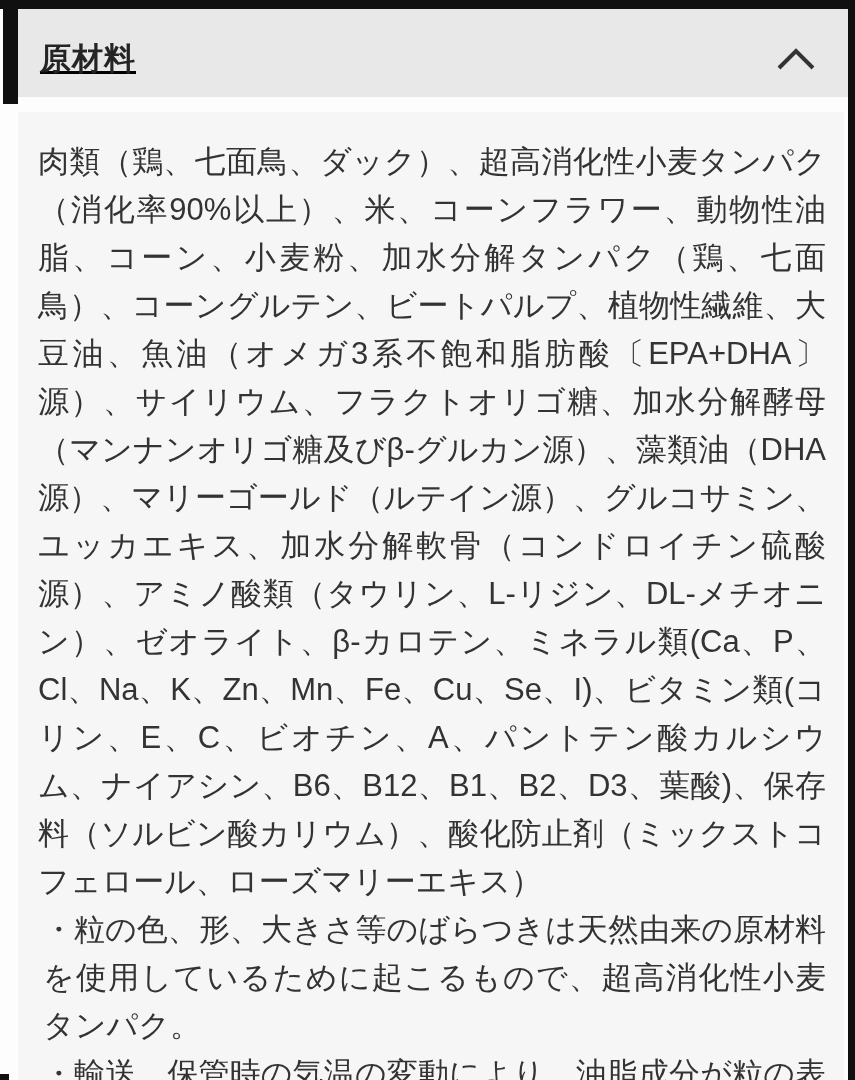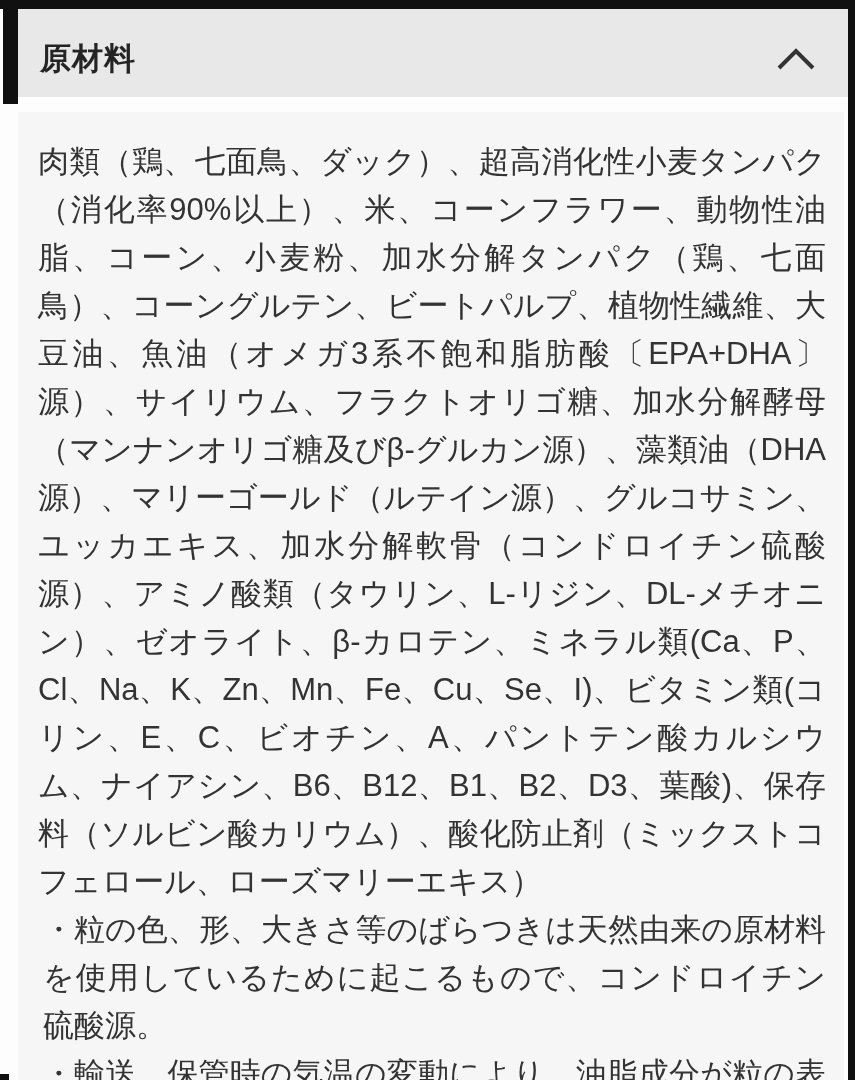--- a/index.html
+++ b/index.html
@@ -40,20 +40,21 @@
   .accordion-header {
     position: absolute; left: 18px; top: 9px;
     width: 830px; height: 88px;
     background: #e8e8e8;
     box-sizing: border-box;
     display: flex;
     align-items: center;
     justify-content: space-between;
     padding: 12px 30px 0 22px;
     cursor: pointer;
+    text-decoration: underline;
   }
   .accordion-title {
     margin: 0;
     font-size: 31px;
     font-weight: 700;
     color: #242424;
     letter-spacing: 1px;
   }
   .chevron {
     display: inline-flex;
@@ -100,18 +101,18 @@
     <h2 class="accordion-title">原材料</h2>
     <span class="chevron">
       <svg width="40" height="24" viewBox="0 0 40 24" aria-hidden="true">
         <polyline points="3,21 20,4 37,21" fill="none" stroke="#333333" stroke-width="4" stroke-linecap="butt" stroke-linejoin="miter"></polyline>
       </svg>
     </span>
   </div>
 
   <div class="accordion-body">
     <p class="ingredients-text">肉類（鶏、七面鳥、ダック）、超高消化性小麦タンパク（消化率90%以上）、米、コーンフラワー、動物性油脂、コーン、小麦粉、加水分解タンパク（鶏、七面鳥）、コーングルテン、ビートパルプ、植物性繊維、大豆油、魚油（オメガ3系不飽和脂肪酸〔EPA+DHA〕源）、サイリウム、フラクトオリゴ糖、加水分解酵母（マンナンオリゴ糖及びβ-グルカン源）、藻類油（DHA源）、マリーゴールド（ルテイン源）、グルコサミン、ユッカエキス、加水分解軟骨（コンドロイチン硫酸源）、アミノ酸類（タウリン、L-リジン、DL-メチオニン）、ゼオライト、β-カロテン、ミネラル類(Ca、P、Cl、Na、K、Zn、Mn、Fe、Cu、Se、I)、ビタミン類(コリン、E、C、ビオチン、A、パントテン酸カルシウム、ナイアシン、B6、B12、B1、B2、D3、葉酸)、保存料（ソルビン酸カリウム）、酸化防止剤（ミックストコフェロール、ローズマリーエキス）</p>
-    <p class="note">・粒の色、形、大きさ等のばらつきは天然由来の原材料を使用しているために起こるもので、コンドロイチン硫酸源。</p>
+    <p class="note">・粒の色、形、大きさ等のばらつきは天然由来の原材料を使用しているために起こるもので、超高消化性小麦タンパク。</p>
     <p class="note">・輸送、保管時の気温の変動により、油脂成分が粒の表面に溶け出してくることもありますが品質に問題はありません。</p>
 
   </div>
 
 </div>
 
 </body></html>

